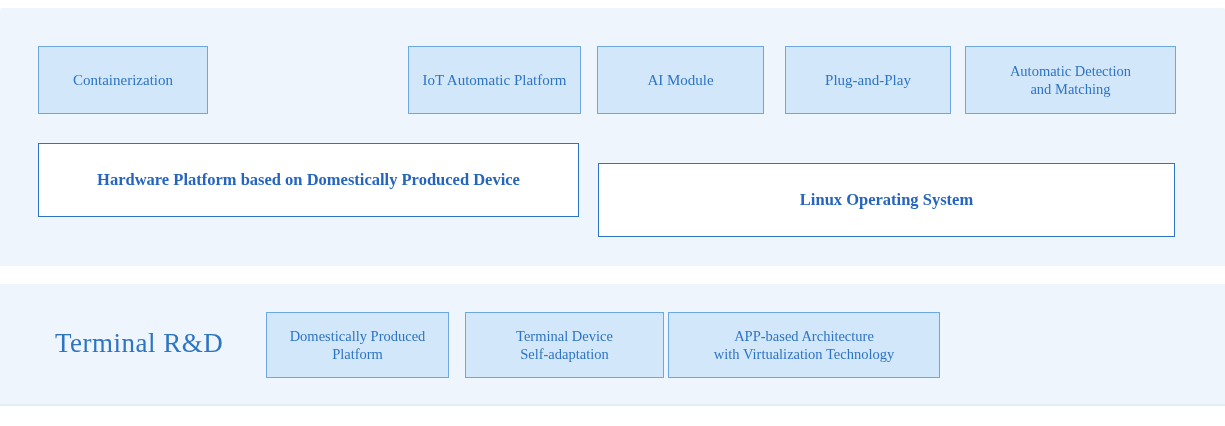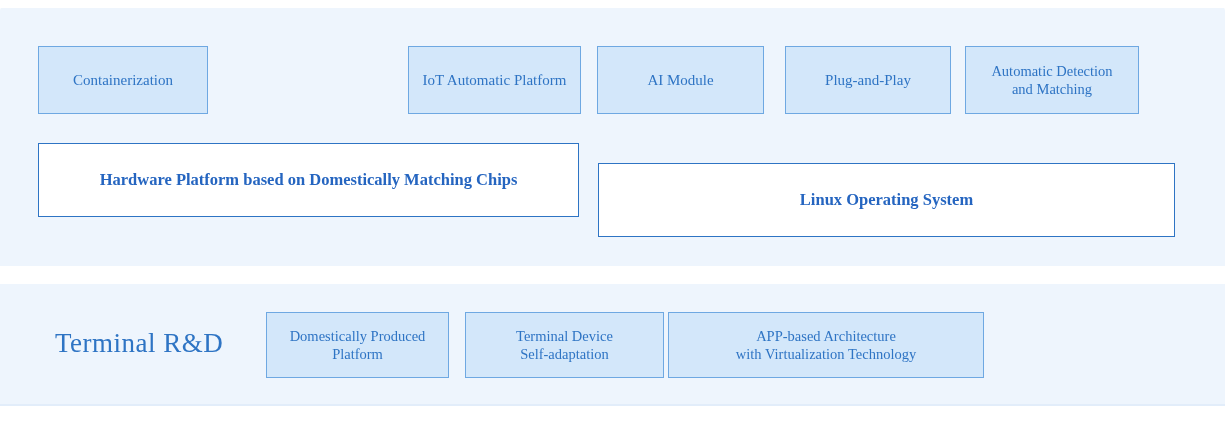--- a/index.html
+++ b/index.html
@@ -54,28 +54,28 @@
     font-weight: bold;
     font-size: 16.5px;
     color: #2565c0;
   }
   
   .fb1 { left: 38px;  top: 46px; width: 170px; height: 68px; }
   .fb2 { left: 227px; top: 46px; width: 165px; height: 68px; }
   .fb3 { left: 408px; top: 46px; width: 173px; height: 68px; }
   .fb4 { left: 597px; top: 46px; width: 167px; height: 68px; }
   .fb5 { left: 785px; top: 46px; width: 166px; height: 68px; }
-  .fb6 { left: 965px; top: 46px; width: 174px; height: 68px; font-size: 14.5px; }
+  .fb6 { left: 965px; top: 46px; width: 211px; height: 68px; font-size: 14.5px; }
   
   .bb1 { left: 38px;  top: 143px; width: 541px; height: 74px; }
   .bb2 { left: 598px; top: 143px; width: 577px; height: 74px; margin-top: 20px; }
   
   .tb1 { left: 266px; top: 312px; width: 183px; height: 66px; font-size: 14.5px; }
   .tb2 { left: 465px; top: 312px; width: 199px; height: 66px; font-size: 14.5px; }
-  .tb3 { left: 668px; top: 312px; width: 316px; height: 66px; font-size: 14.5px; }
+  .tb3 { left: 668px; top: 312px; width: 272px; height: 66px; font-size: 14.5px; }
   .terminal-title {
     position: absolute;
     left: 55px;
     top: 328px;
     color: #2e74c4;
     font-size: 27px;
     letter-spacing: 0.5px;
   }
 </style>
 </head>
@@ -97,21 +97,21 @@
   </div>
   <div class="box fb5">
     <span class="label">Plug-and-Play</span>
   </div>
   <div class="box fb6">
     <span class="label">Automatic Detection
 and Matching</span>
   </div>
 
   <div class="box base-box bb1">
-    <span class="label">Hardware Platform based on Domestically Matching Chips</span>
+    <span class="label">Hardware Platform based on Domestically Produced Device</span>
   </div>
   <div class="box base-box bb2">
     <span class="label">Linux Operating System</span>
   </div>
 
   <div class="terminal-title">Terminal R&amp;D</div>
 
   <div class="box tb1">
     <span class="label">Domestically Produced
 Platform</span>

